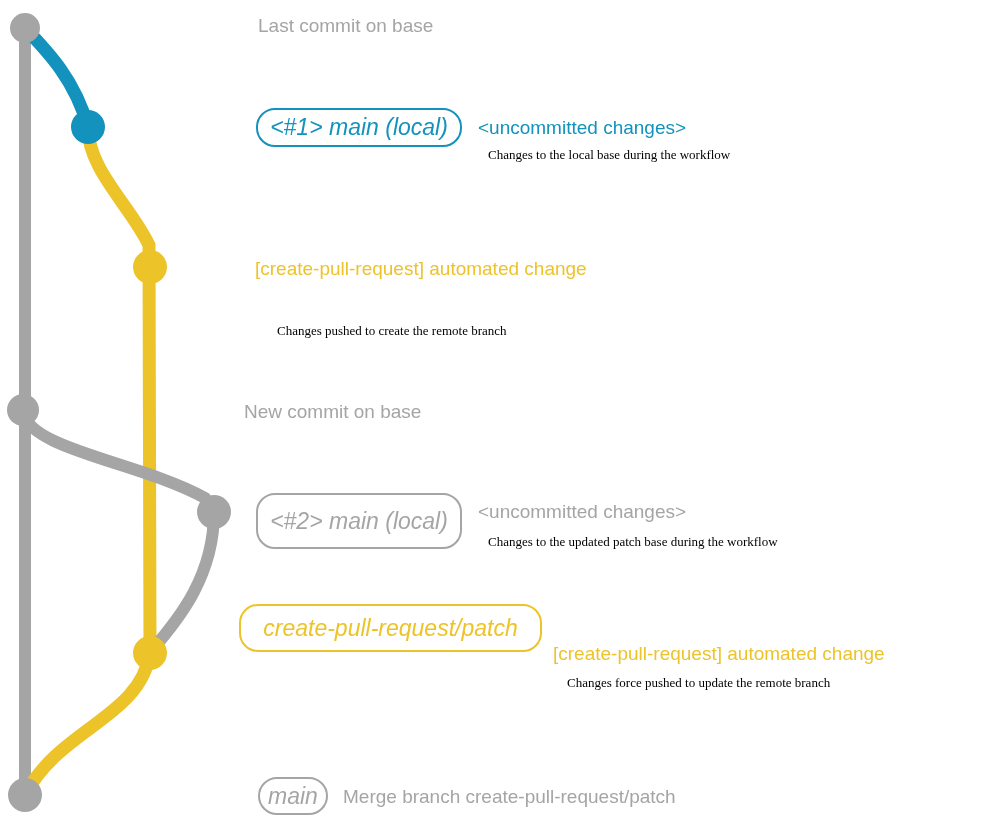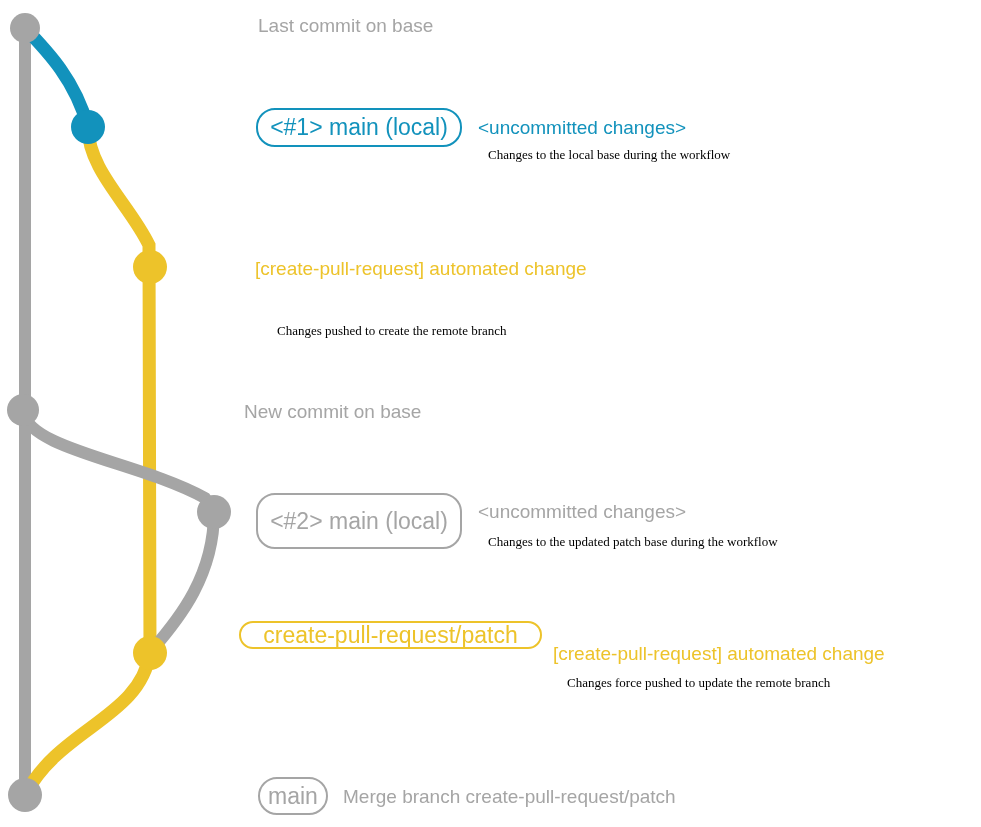--- a/index.html
+++ b/index.html
@@ -48,20 +48,21 @@
     position: absolute;
     box-sizing: border-box;
     display: flex;
     align-items: center;
     justify-content: center;
     border: 2px solid;
     border-radius: 19px;
     font-size: 23px;
     white-space: nowrap;
     background: #ffffff;
+    font-style: italic;
   }
   .tag.blue   { color: var(--blue);   border-color: var(--blue); }
   .tag.gray   { color: var(--gray);   border-color: var(--gray); }
   .tag.yellow { color: var(--yellow); border-color: var(--yellow); }
 </style>
 </head>
 <body>
 
 <div class="canvas">
 
@@ -100,21 +101,21 @@
   <div class="desc" style="left:277px; top:285px;margin-top:34px;">Changes pushed to create the remote branch</div>
 
   <div class="label gray-text" style="left:244px; top:398px;">New commit on base</div>
 
   <div class="tag gray" style="left:256px; top:493px; width:206px; height:56px;">
     <span>&lt;#2&gt; main (local)</span>
   </div>
   <div class="label gray-text" style="left:478px; top:498px;">&lt;uncommitted changes&gt;</div>
   <div class="desc" style="left:488px; top:530px;">Changes to the updated patch base during the workflow</div>
 
-  <div class="tag yellow" style="left:239px; top:621px; width:303px; height:28px;">
+  <div class="tag yellow" style="left:239px; top:604px; width:303px; height:48px;">
     <span>create-pull-request/patch</span>
   </div>
   <div class="label yellow-text" style="left:553px; top:640px;">[create-pull-request] automated change</div>
   <div class="desc" style="left:567px; top:671px;">Changes force pushed to update the remote branch</div>
 
   <div class="tag gray" style="left:258px; top:777px; width:70px; height:38px;">
     <span>main</span>
   </div>
   <div class="label gray-text" style="left:343px; top:783px;">Merge branch create-pull-request/patch</div>
 

